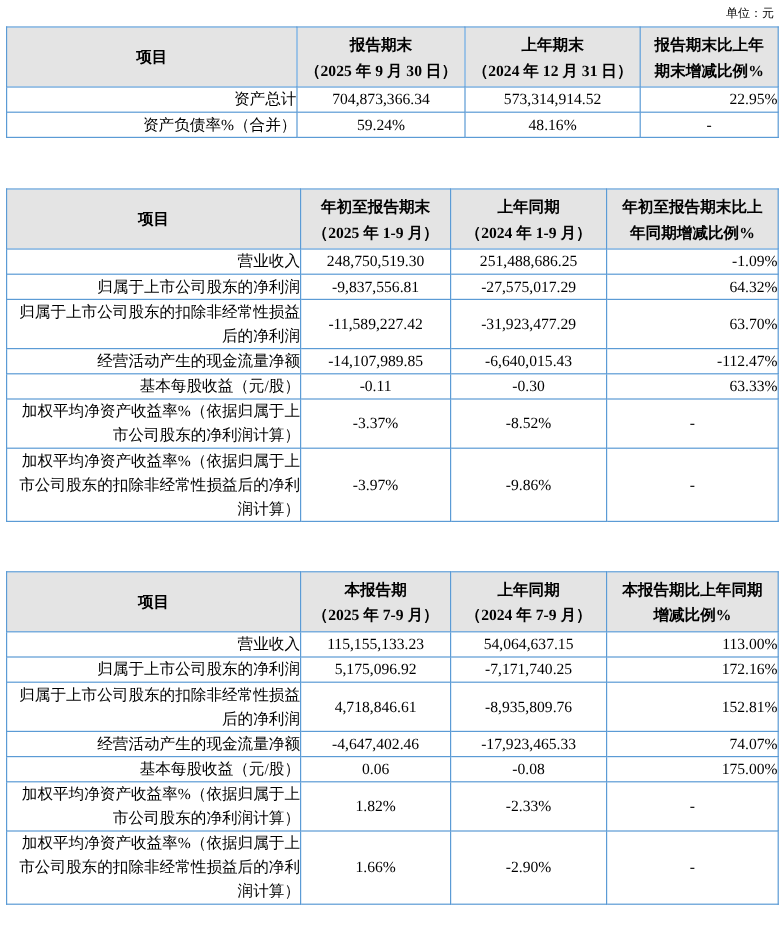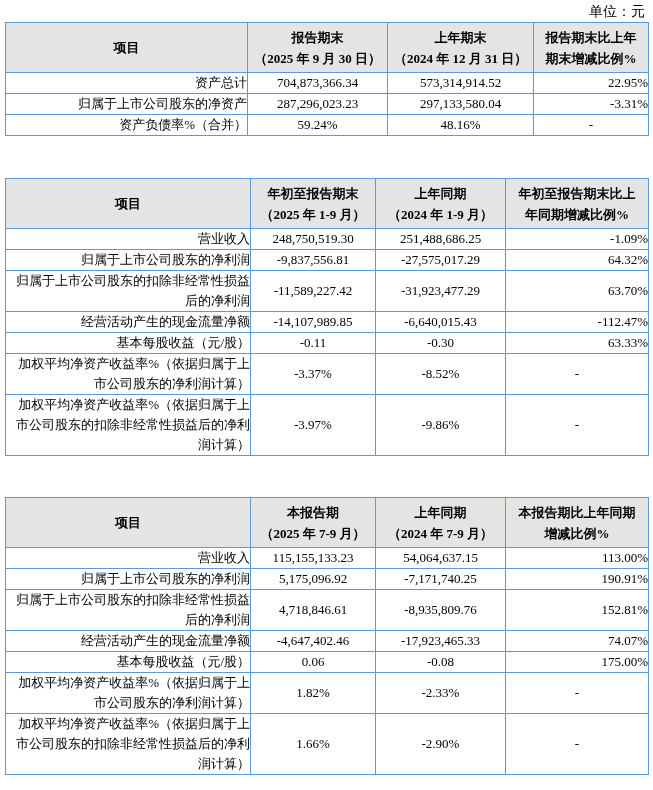--- a/index.html
+++ b/index.html
@@ -5,21 +5,21 @@
   html, body { margin:0; padding:0; background:#ffffff; }
   body {
     width:653px; height:790px;
     font-family:"Liberation Serif","DejaVu Serif",serif;
     color:#000000;
     overflow:hidden;
   }
   .page { padding:3px 5px 0 5px; }
   .unit-line {
     text-align:right;
-    font-size:14px;
+    font-size:10px;
     line-height:18px;
     height:19px;
     padding-right:3px;
   }
   table.fin {
     border-collapse:collapse;
     table-layout:fixed;
     width:643px;
     font-size:13px;
   }
@@ -80,26 +80,20 @@
       </tr>
     </thead>
     <tbody>
       <tr class="r1">
         <td class="item">资产总计</td>
         <td class="num">704,873,366.34</td>
         <td class="num">573,314,914.52</td>
         <td class="pct">22.95%</td>
       </tr>
       <tr class="r1">
-        <td class="item">归属于上市公司股东的净资产</td>
-        <td class="num">287,296,023.23</td>
-        <td class="num">297,133,580.04</td>
-        <td class="pct">-3.31%</td>
-      </tr>
-      <tr class="r1">
         <td class="item">资产负债率%（合并）</td>
         <td class="num">59.24%</td>
         <td class="num">48.16%</td>
         <td class="dash">-</td>
       </tr>
     </tbody>
   </table>
 
   <table class="fin t2">
     <colgroup>
@@ -199,21 +193,21 @@
       <tr class="r1">
         <td class="item">营业收入</td>
         <td class="num">115,155,133.23</td>
         <td class="num">54,064,637.15</td>
         <td class="pct">113.00%</td>
       </tr>
       <tr class="r1">
         <td class="item">归属于上市公司股东的净利润</td>
         <td class="num">5,175,096.92</td>
         <td class="num">-7,171,740.25</td>
-        <td class="pct">190.91%</td>
+        <td class="pct">172.16%</td>
       </tr>
       <tr class="r2">
         <td class="item">归属于上市公司股东的扣除非经常性损益后的净利润</td>
         <td class="num">4,718,846.61</td>
         <td class="num">-8,935,809.76</td>
         <td class="pct">152.81%</td>
       </tr>
       <tr class="r1">
         <td class="item">经营活动产生的现金流量净额</td>
         <td class="num">-4,647,402.46</td>

